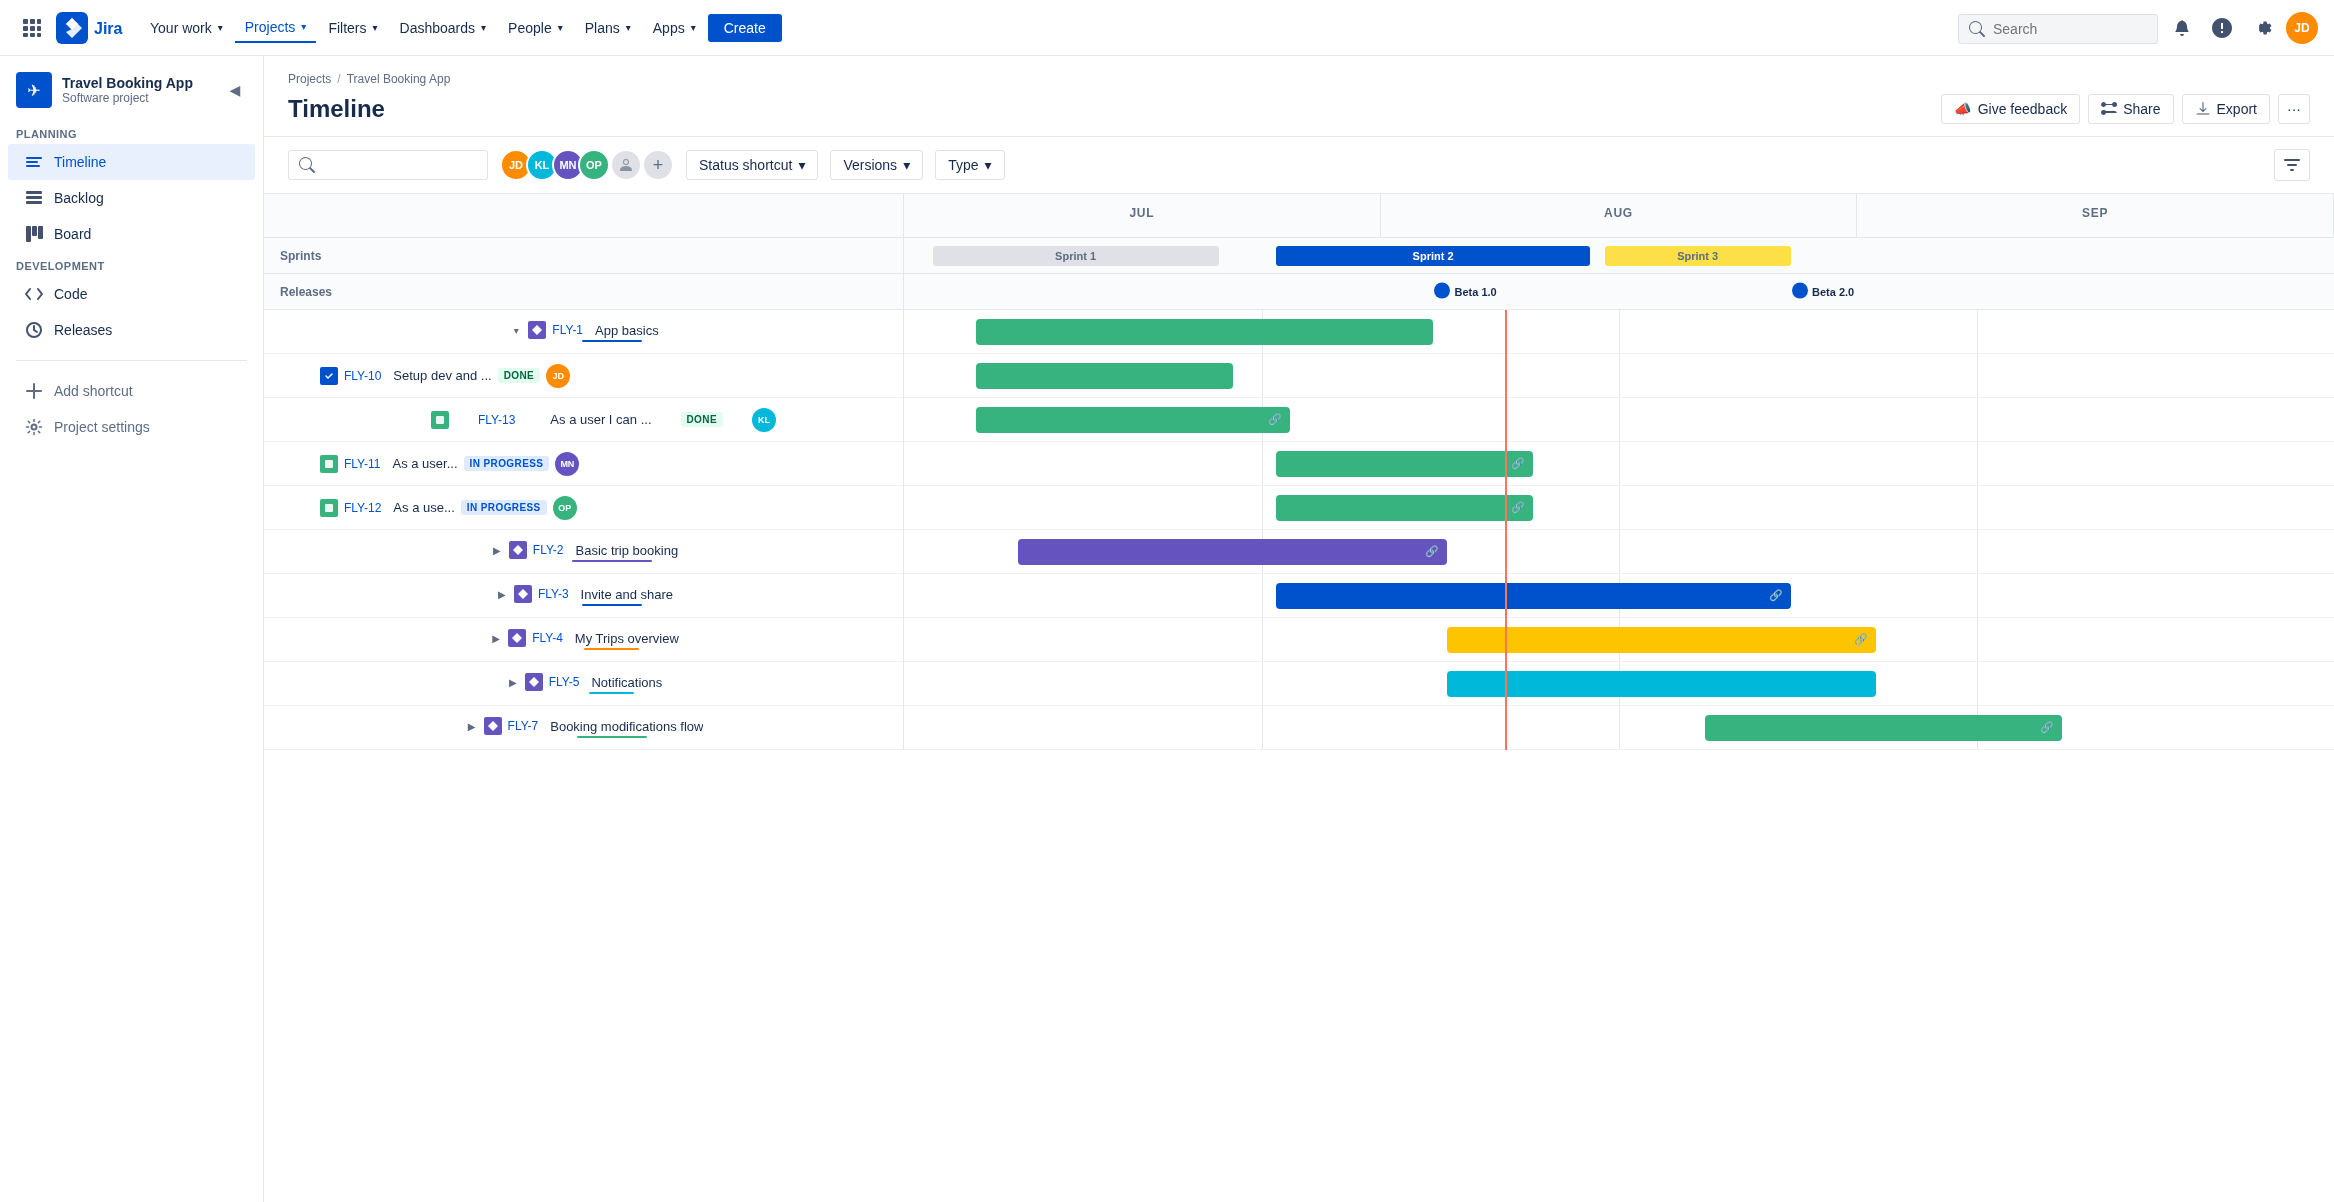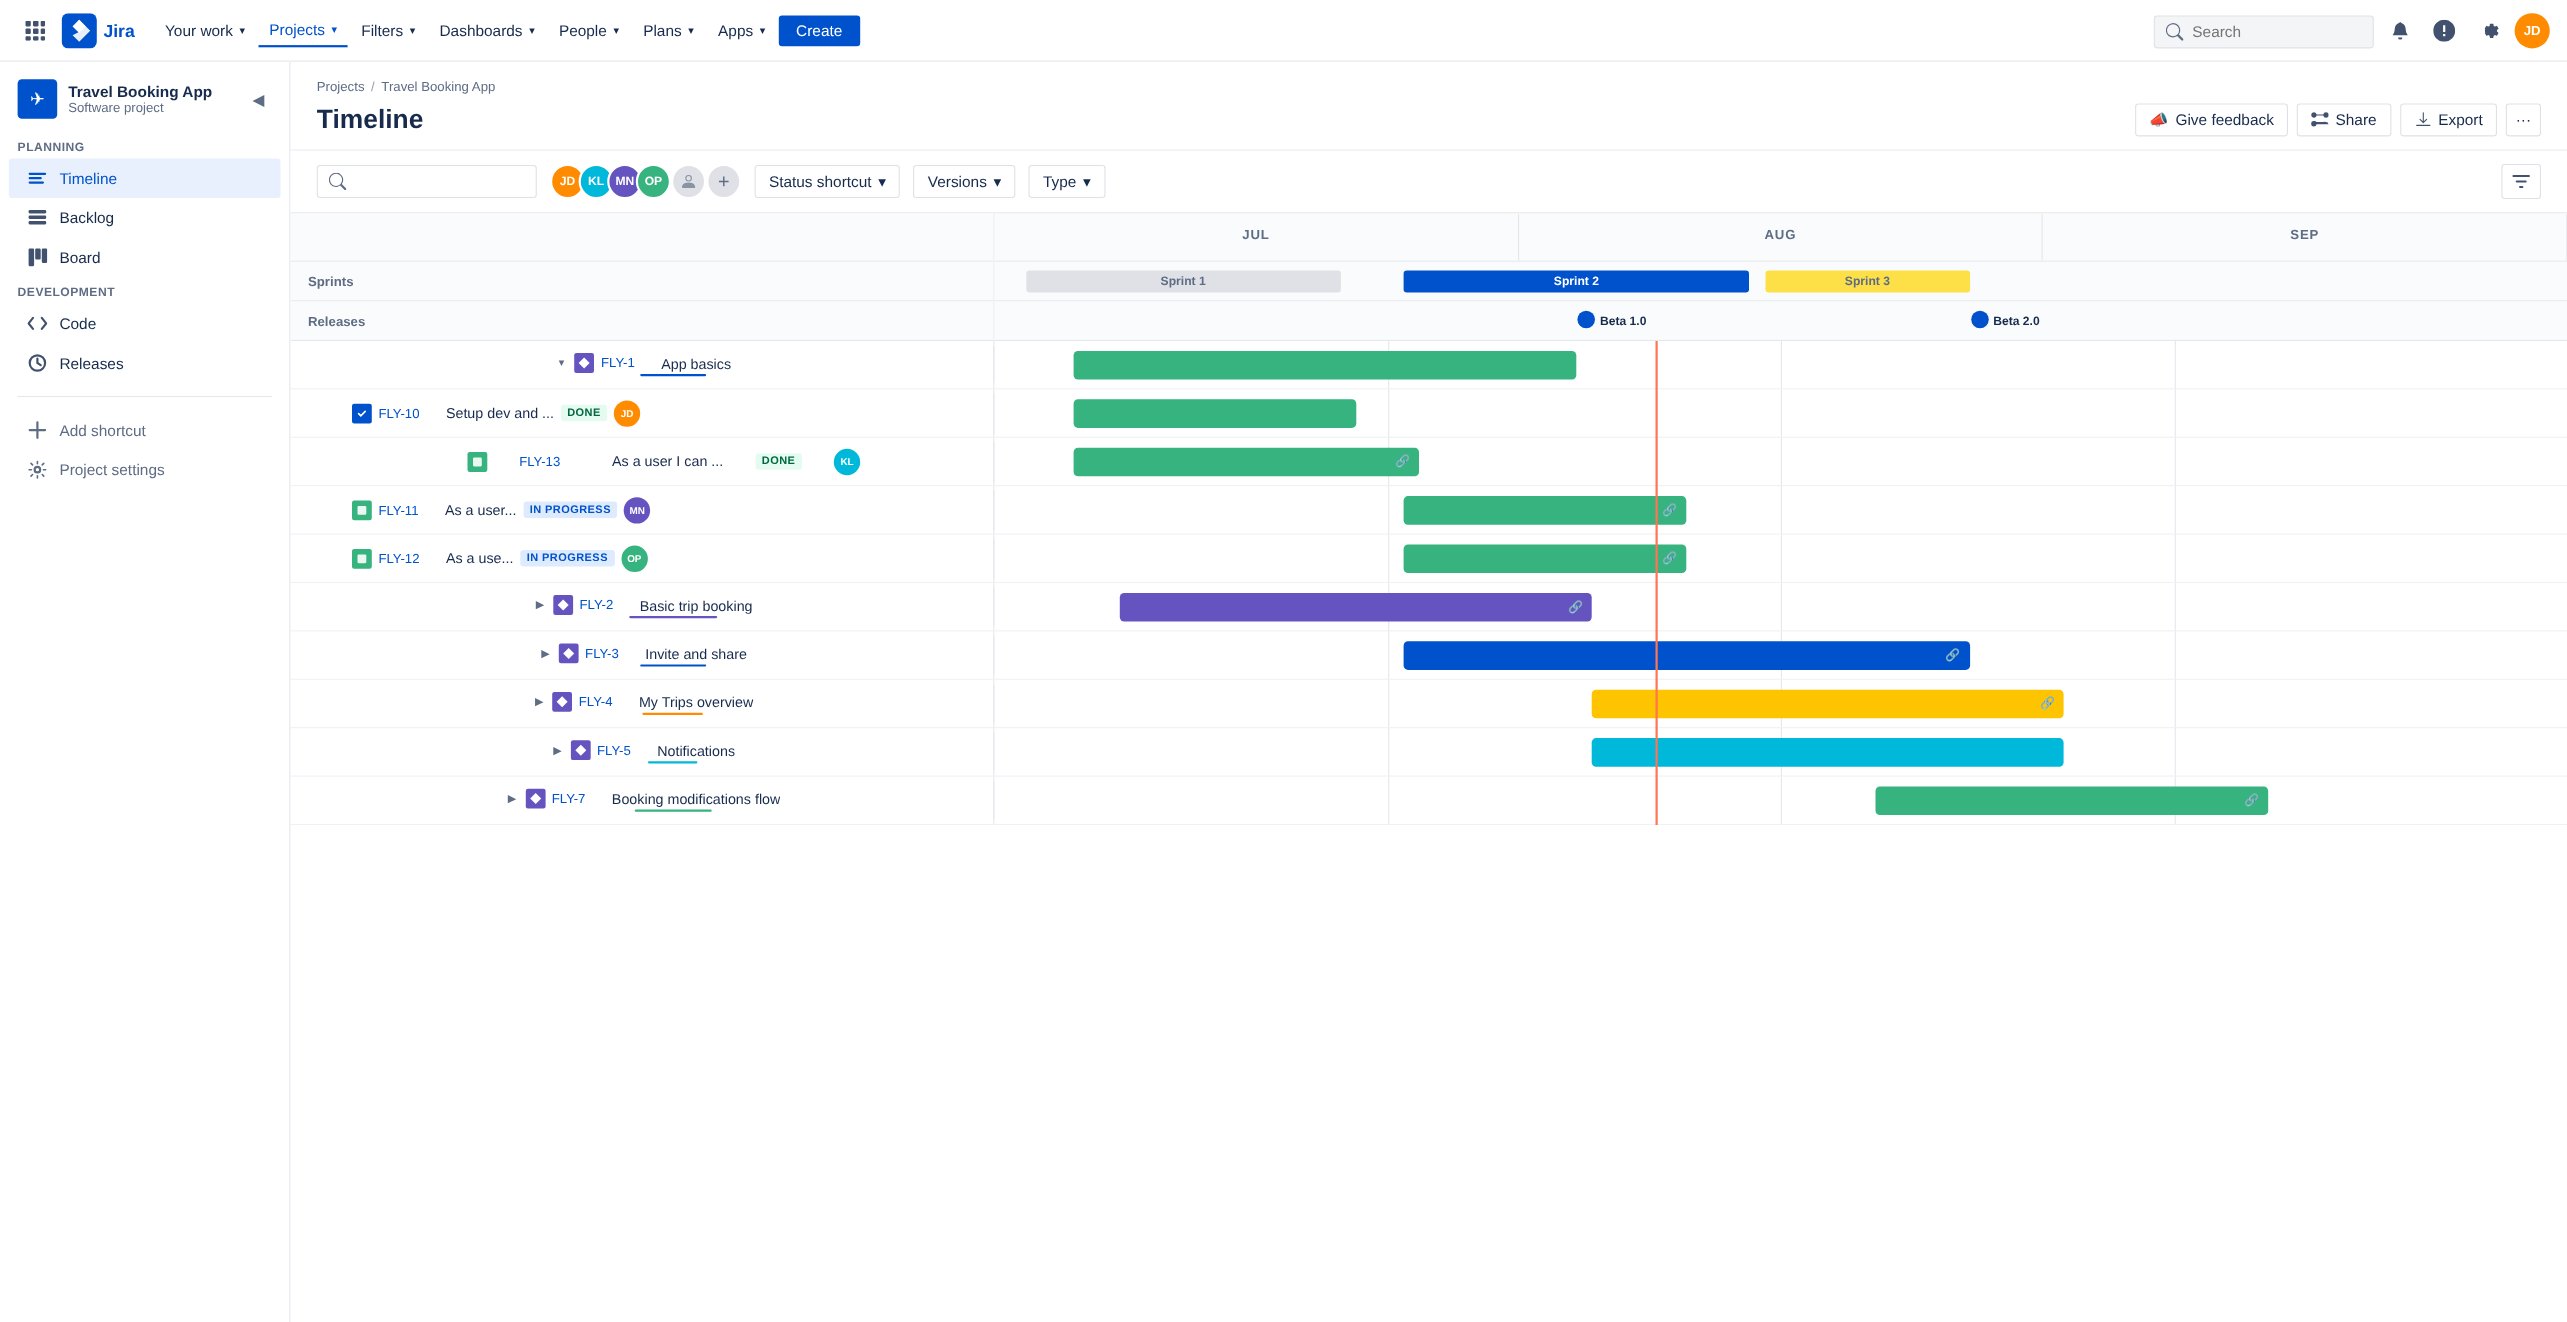--- a/index.html
+++ b/index.html
@@ -100,21 +100,21 @@
     
     .timeline-row { display: flex; align-items: center; border-bottom: 1px solid #f0f1f3; min-height: 44px; position: relative; }
     .timeline-row-left { width: 640px; min-width: 640px; display: flex; align-items: center; padding: 6px 16px; border-right: 1px solid #e4e7ec; flex-shrink: 0; }
 
     .row-indent-0 { padding-left: 16px; }
 
     .issue-icon { width: 18px; height: 18px; border-radius: 2px; display: flex; align-items: center; justify-content: center; flex-shrink: 0; margin-right: 6px; font-size: 10px; }
     .icon-epic { background: #6554c0; }
     .icon-story { background: #36b37e; }
     .icon-task { background: #0052cc; }
-    .issue-id { color: #0052cc; font-size: 12px; margin-right: 24px; cursor: pointer; white-space: nowrap; }
+    .issue-id { color: #0052cc; font-size: 12px; margin-right: 12px; cursor: pointer; white-space: nowrap; }
     .issue-name { font-size: 13px; color: #172b4d; white-space: nowrap; overflow: hidden; text-overflow: ellipsis; max-width: 200px; }
     .issue-underline { height: 2px; border-radius: 1px; margin-top: 1px; }
     .status-badge {
       font-size: 10px; font-weight: 700; padding: 2px 6px; border-radius: 3px;
       margin-left: 6px; white-space: nowrap; text-transform: uppercase; letter-spacing: 0.04em;
     }
     .badge-done { background: #e3fcef; color: #006644; }
     .badge-inprogress { background: #deebff; color: #0052cc; }
     .row-avatar { width: 24px; height: 24px; border-radius: 50%; flex-shrink: 0; display: flex; align-items: center; justify-content: center; font-size: 9px; font-weight: 600; color: #fff; margin-left: 6px; }
     .collapse-btn { width: 16px; height: 16px; display: flex; align-items: center; justify-content: center; cursor: pointer; margin-right: 4px; color: #5e6c84; font-size: 10px; flex-shrink: 0; }

